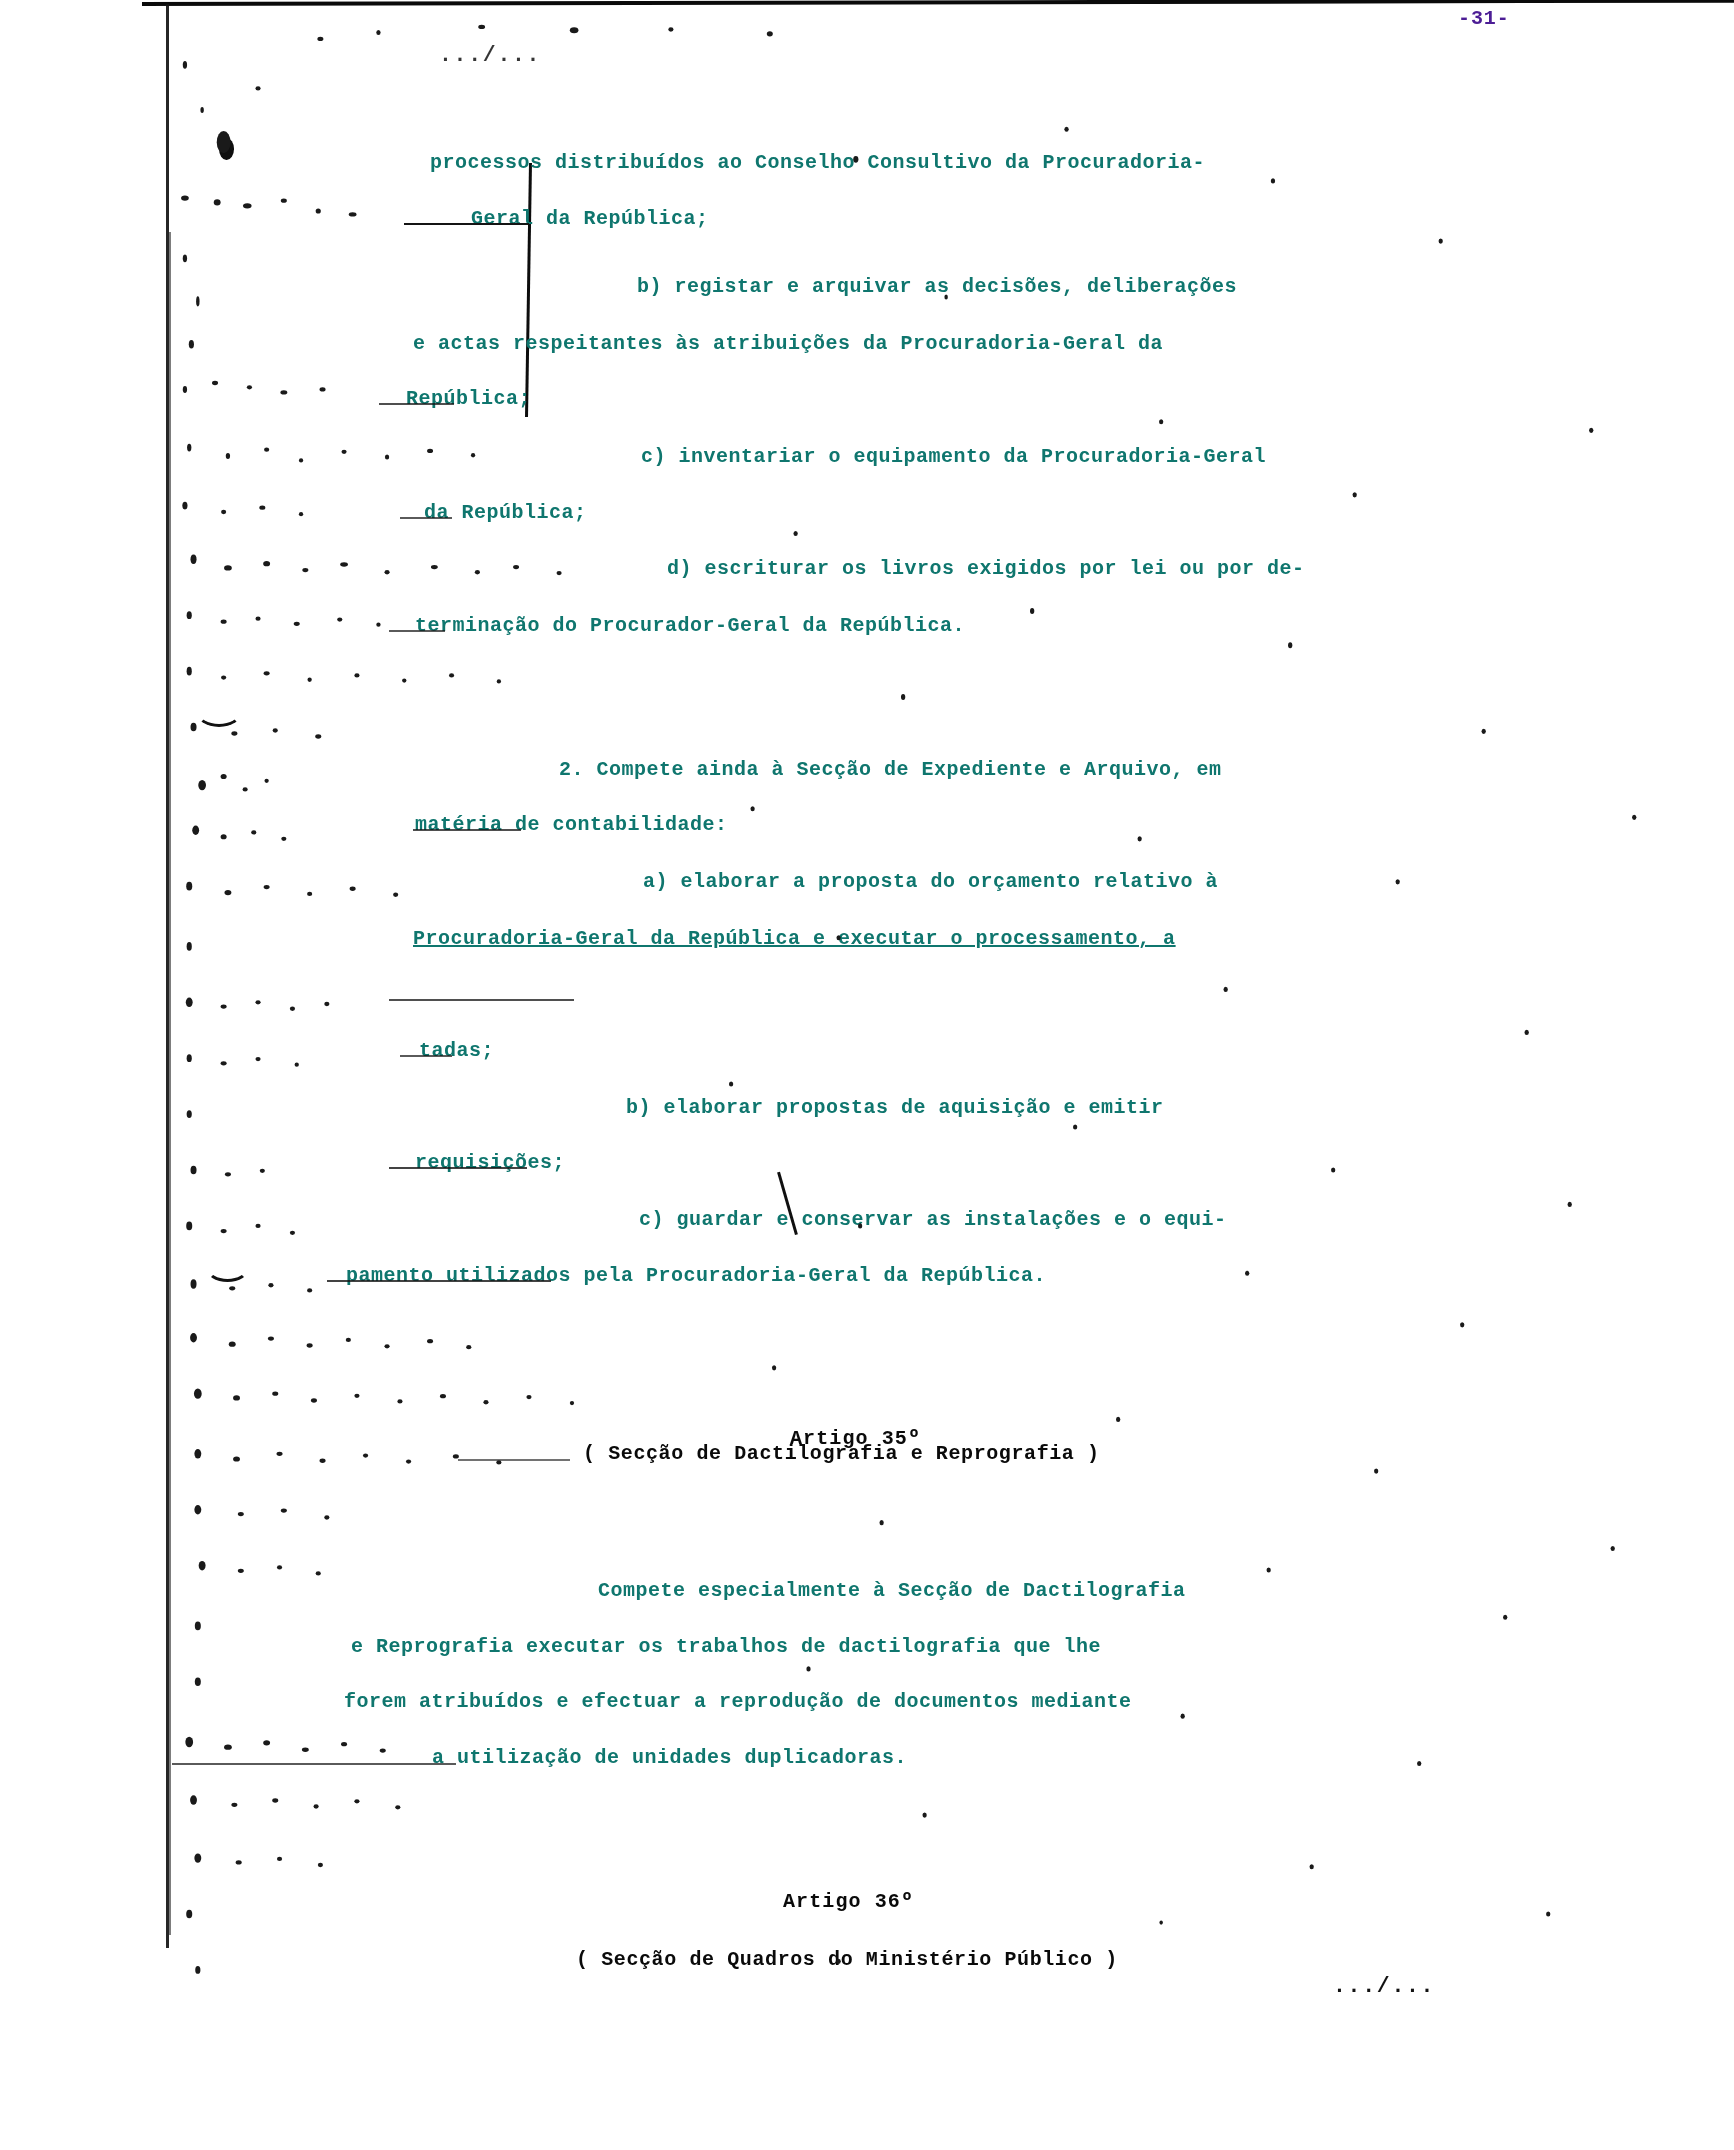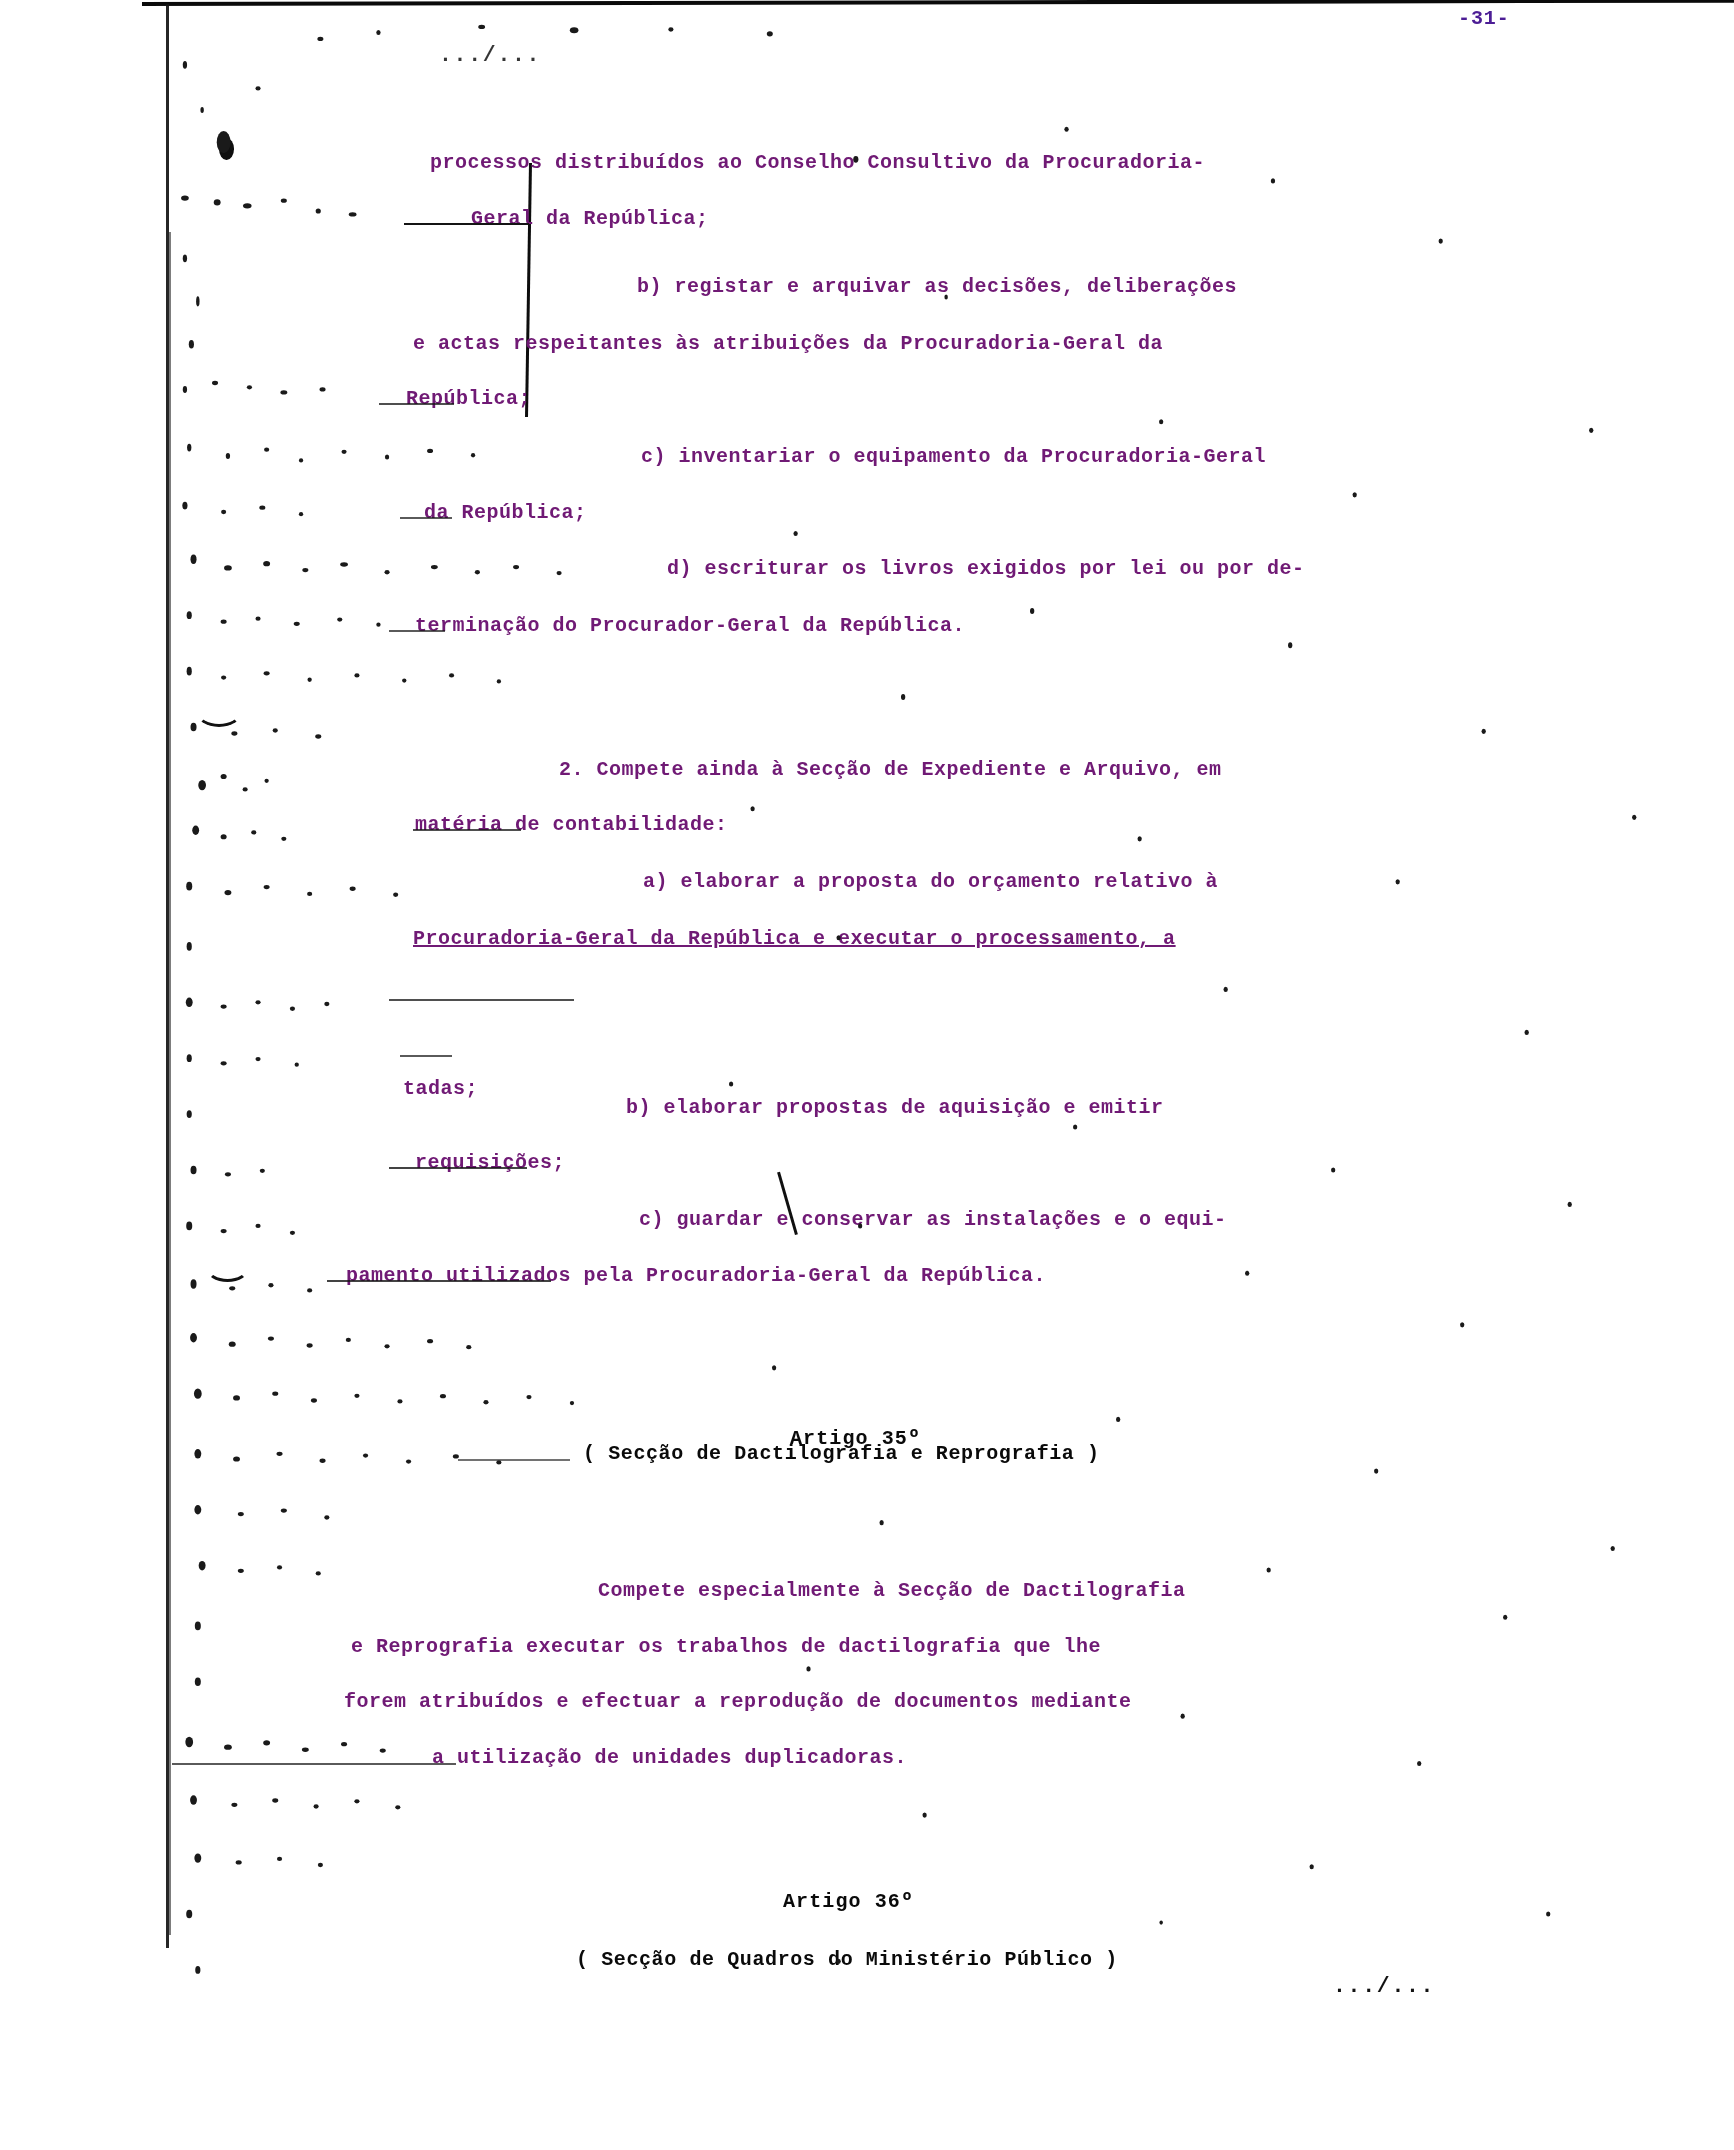--- a/index.html
+++ b/index.html
@@ -79,21 +79,21 @@
   .blob {
     position: absolute;
     background: #0f0f0f;
     border-radius: 50%;
   }
 
   
   .ln {
     position: absolute;
     white-space: pre;
-    color: #701a75;
+    color: #0f766e;
     font-size: 20px;
     letter-spacing: 0.5px;
     font-weight: 700;
     text-align: right;
     -webkit-font-smoothing: none;
   }
   .pageno {
     position: absolute;
     font-size: 20px;
     font-weight: 700;
@@ -173,21 +173,21 @@
 
   <div class="ln" style="left:415px; top:813px;">matéria de contabilidade:</div>
   <div class="strike" style="left:413px; top:829px; width:108px; opacity:.75;"></div>
 
   <div class="ln" style="left:643px; top:870px;">a) elaborar a proposta do orçamento relativo à</div>
 
   <div class="ln" style="left:413px; top:927px;text-decoration:underline;">Procuradoria-Geral da República e executar o processamento, a</div>
 
   <div class="strike" style="left:389px; top:999px; width:185px; opacity:.75;"></div>
 
-  <div class="ln" style="left:403px; top:1039px;margin-top:38px;">tadas;</div>
+  <div class="ln" style="left:419px; top:1039px;">tadas;</div>
   <div class="strike" style="left:400px; top:1055px; width:52px; opacity:.7;"></div>
 
   <div class="ln" style="left:626px; top:1096px;">b) elaborar propostas de aquisição e emitir</div>
 
   <div class="ln" style="left:415px; top:1151px;">requisições;</div>
   <div class="strike" style="left:389px; top:1167px; width:138px; opacity:.8;"></div>
 
   <div class="ln" style="left:639px; top:1208px;">c) guardar e conservar as instalações e o equi-</div>
 
   <div class="ln" style="left:346px; top:1264px;">pamento utilizados pela Procuradoria-Geral da República.</div>

